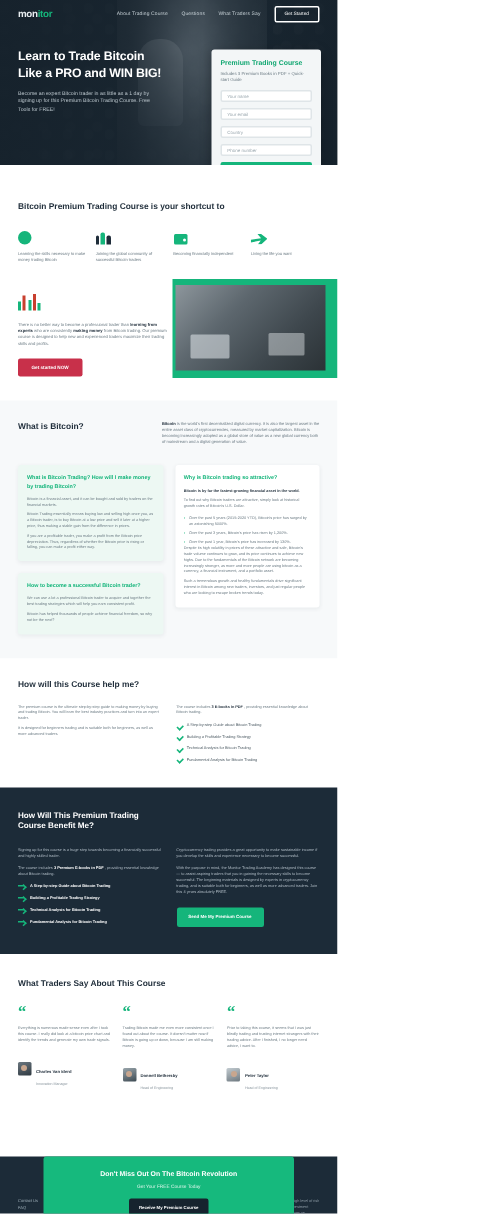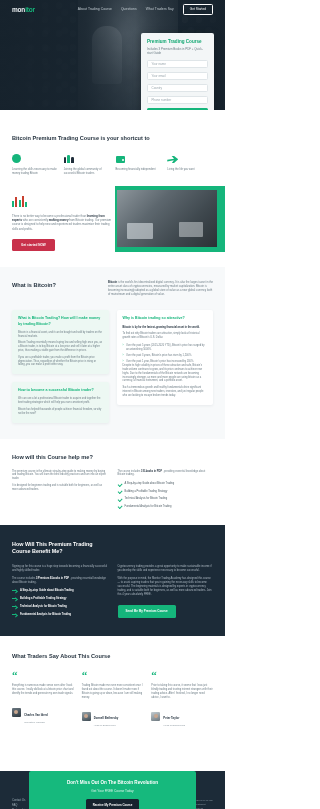--- a/index.html
+++ b/index.html
@@ -249,20 +249,27 @@
         <span class="l1">mon</span><span class="l2">itor</span>
       </div>
       <div class="nav-links">
         <span class="nav-link">About Trading Course</span>
         <span class="nav-link">Questions</span>
         <span class="nav-link">What Traders Say</span>
         <button class="nav-btn">Get Started</button>
       </div>
     </nav>
 
+    <div class="hero-body">
+      <h1 class="hero-h1">
+        <span>Learn to Trade Bitcoin</span><br>
+        <span>Like a PRO and WIN BIG!</span>
+      </h1>
+      <p class="hero-p">Become an expert Bitcoin trader in as little as a 1 day by signing up for this Premium Bitcoin Trading Course. Free Tools for FREE!</p>
+    </div>
 
     <div class="form-card">
       <div class="form-title">Premium Trading Course</div>
       <div class="form-sub">Includes 3 Premium Books in PDF + Quick-start Guide</div>
       <div class="form-input">Your name</div>
       <div class="form-input">Your email</div>
       <div class="form-input">Country</div>
       <div class="form-input">Phone number</div>
       <button class="form-btn">Send Me My Premium Course</button>
     </div>

